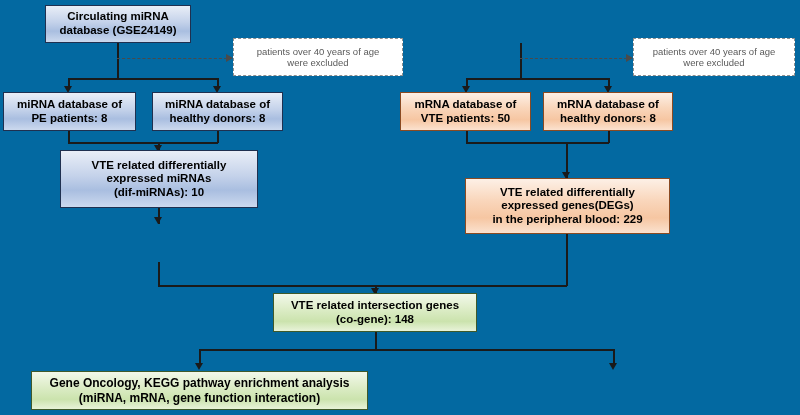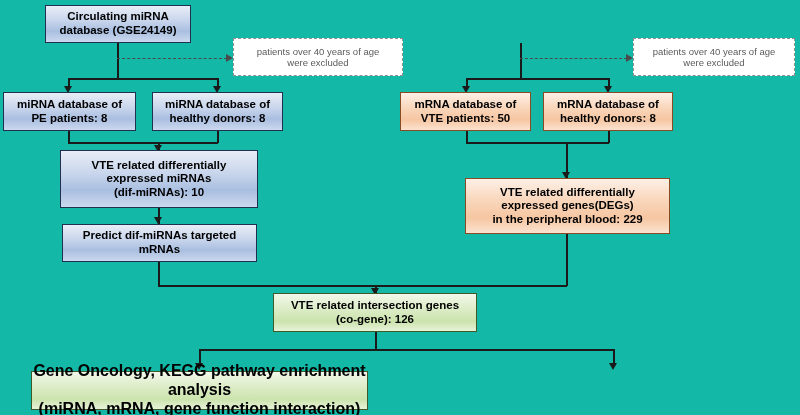--- a/index.html
+++ b/index.html
@@ -4,21 +4,21 @@
 <style>
   html, body {
     margin: 0;
     padding: 0;
     background: #ffffff;
   }
   #canvas {
     position: relative;
     width: 800px;
     height: 415px;
-    background: #14b8a6;
+    background: #0369a1;
     font-family: "Liberation Sans", sans-serif;
     overflow: hidden;
   }
   .node {
     position: absolute;
     box-sizing: border-box;
     display: flex;
     align-items: center;
     justify-content: center;
     text-align: center;
@@ -108,22 +108,20 @@
   <div class="edge v" style="left:158px; top:142px; height:8px;"></div>
   <div class="arrow down" style="left:154px; top:145px;"></div>
 
   <div class="node blue" style="left:60px; top:150px; width:198px; height:58px; font-size:11.5px;">VTE related differentially
 expressed miRNAs
 (dif-miRNAs): 10</div>
 
   <div class="edge v" style="left:158px; top:208px; height:16px;"></div>
   <div class="arrow down" style="left:154px; top:217px;"></div>
 
-  <div class="node blue" style="left:62px; top:224px; width:195px; height:38px; font-size:11.5px;">Predict dif-miRNAs targeted
-mRNAs</div>
 
 
   <div class="edge v" style="left:520px; top:43px; height:36px;"></div>
   <div class="edge dash-h" style="left:520px; top:58px; width:107px;"></div>
   <div class="arrow right" style="left:626px; top:53.5px;"></div>
   <div class="node dashed" style="left:633px; top:38px; width:162px; height:38px; font-size:9.5px; color:#5a5a5a;">patients over 40 years of age
 were excluded</div>
 
   <div class="edge h" style="left:466px; top:78px; width:143px;"></div>
   <div class="edge v" style="left:466px; top:78px; height:10px;"></div>
@@ -146,25 +144,25 @@
 expressed genes(DEGs)
 in the peripheral blood: 229</div>
 
   <div class="edge v" style="left:158px; top:262px; height:24px;"></div>
   <div class="edge v" style="left:566px; top:234px; height:52px;"></div>
   <div class="edge h" style="left:158px; top:285px; width:409px;"></div>
   <div class="edge v" style="left:375px; top:285px; height:8px;"></div>
   <div class="arrow down" style="left:371px; top:288px;"></div>
 
   <div class="node green" style="left:273px; top:293px; width:204px; height:39px; font-size:11.5px;">VTE related intersection genes
-(co-gene): 126</div>
+(co-gene): 148</div>
 
   <div class="edge v" style="left:375px; top:332px; height:18px;"></div>
   <div class="edge h" style="left:199px; top:349px; width:415px;"></div>
   <div class="edge v" style="left:199px; top:349px; height:16px;"></div>
   <div class="arrow down" style="left:195px; top:363px;"></div>
   <div class="edge v" style="left:613px; top:349px; height:16px;"></div>
   <div class="arrow down" style="left:609px; top:363px;"></div>
 
-  <div class="node green" style="left:31px; top:371px; width:337px; height:39px; font-size:16px;">Gene Oncology, KEGG pathway enrichment analysis
+  <div class="node green" style="left:31px; top:371px; width:337px; height:39px; font-size:12px;">Gene Oncology, KEGG pathway enrichment analysis
 (miRNA, mRNA, gene function interaction)</div>
 
 </div>
 
 </body></html>

